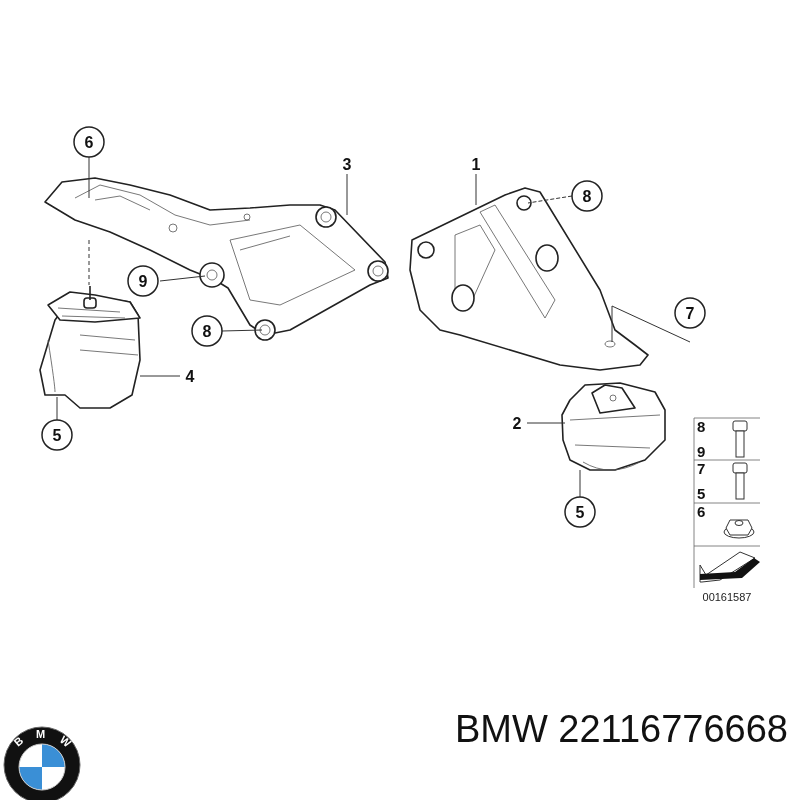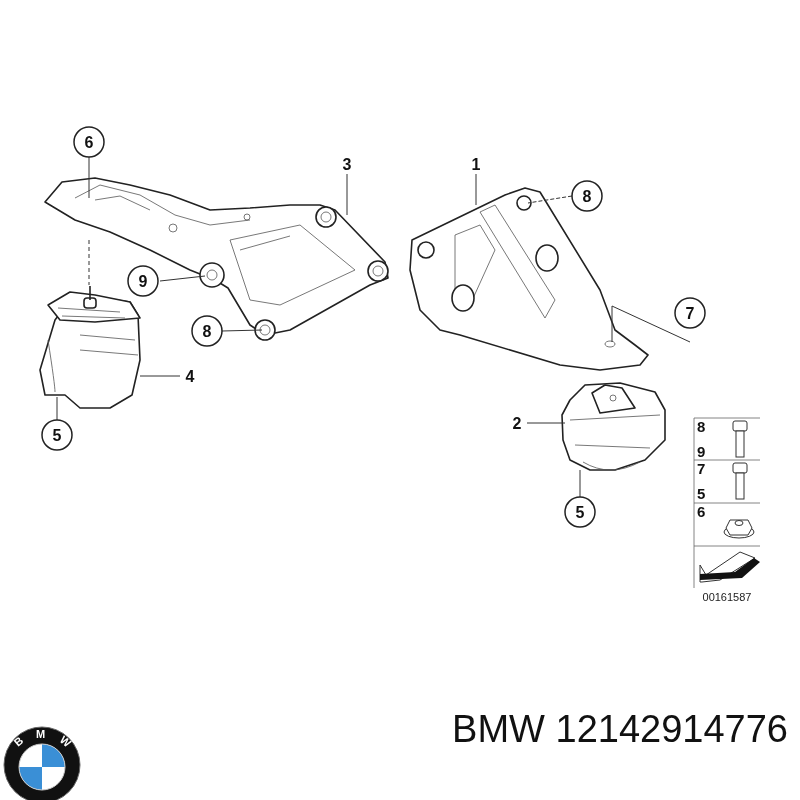--- a/index.html
+++ b/index.html
@@ -172,13 +172,13 @@
   <circle cx="40" cy="40" r="38" fill="none" stroke="#666" stroke-width="1"></circle>
   <circle cx="40" cy="42" r="23" fill="#fff"></circle>
   <path d="M40,42 L40,19 A23,23 0 0 1 63,42 Z" fill="#3a8fd6"></path>
   <path d="M40,42 L17,42 A23,23 0 0 0 40,65 Z" fill="#3a8fd6"></path>
   <circle cx="40" cy="42" r="23" fill="none" stroke="#ccc" stroke-width="1"></circle>
   <text x="16" y="22" fill="#fff" font-size="11" font-weight="bold" font-family="Liberation Sans, sans-serif" transform="rotate(-40 16 22)">B</text>
   <text x="34" y="13" fill="#fff" font-size="11" font-weight="bold" font-family="Liberation Sans, sans-serif">M</text>
   <text x="57" y="16" fill="#fff" font-size="11" font-weight="bold" font-family="Liberation Sans, sans-serif" transform="rotate(40 57 16)">W</text>
 </svg>
 
-<div class="caption">BMW 12142914776</div>
+<div class="caption">BMW 22116776668</div>
 
 </body></html>

